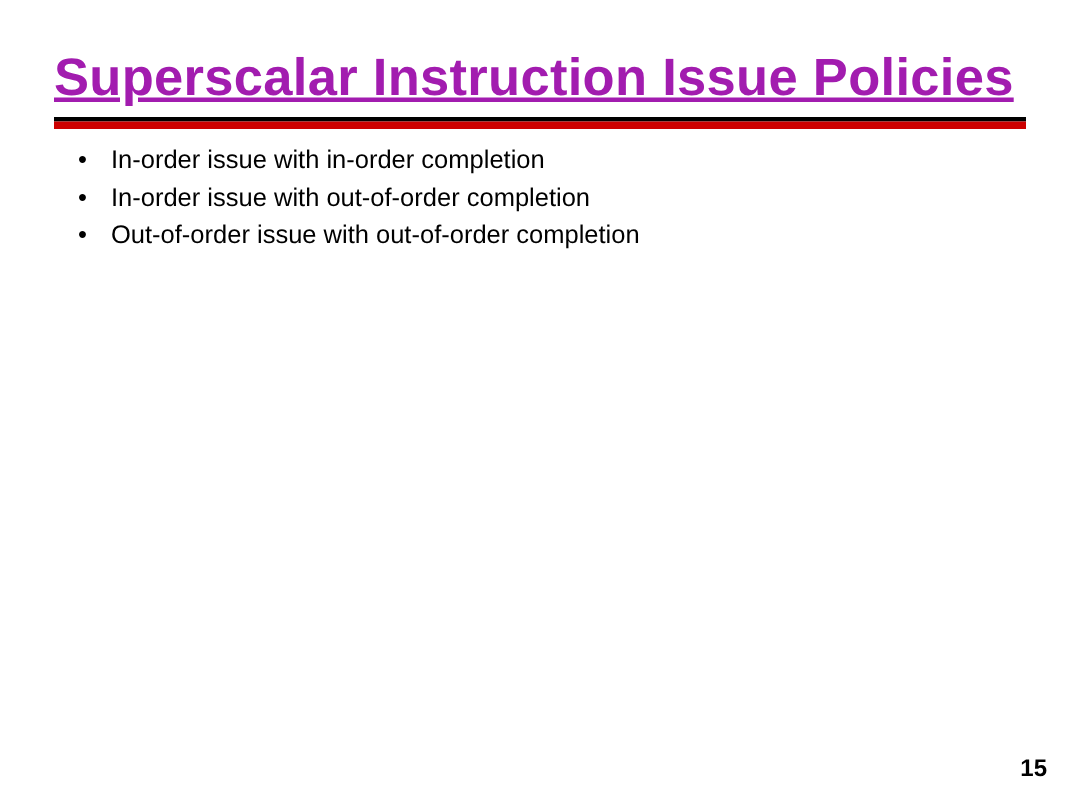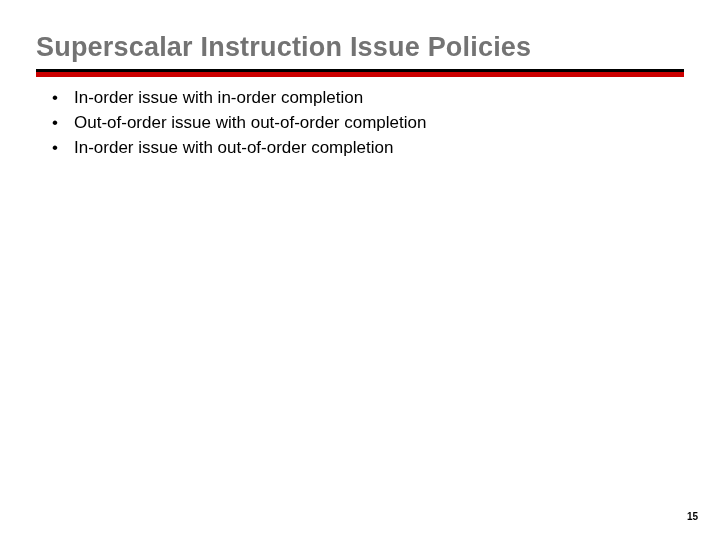--- a/index.html
+++ b/index.html
@@ -17,24 +17,25 @@
     }
     .slide {
       width: 100%;
       height: 100%;
       padding: 32px 36px 20px 36px;
       position: relative;
     }
     .title {
       font-family: Arial, Helvetica, sans-serif;
       font-weight: 900;
-      font-size: 27px;
-      color: #737373;
+      font-size: 35px;
+      color: #a21caf;
       letter-spacing: 0.2px;
       padding-bottom: 6px;
+      text-decoration: underline;
     }
     .rule-black {
       border: none;
       border-top: 3px solid #000000;
       margin: 0;
     }
     .rule-red {
       border: none;
       border-top: 5px solid #cc0000;
       margin: 0 0 10px 0;
@@ -59,31 +60,31 @@
       left: 0;
       top: 0;
       font-size: 17px;
       color: #000000;
     }
     .page-number {
       position: absolute;
       bottom: 18px;
       right: 22px;
       font-family: Arial, Helvetica, sans-serif;
-      font-size: 10px;
+      font-size: 16px;
       font-weight: bold;
       color: #000000;
     }
   </style>
 </head>
 <body>
 
 <div class="slide">
   <h1 class="title">Superscalar Instruction Issue Policies</h1>
   <hr class="rule-black">
   <hr class="rule-red">
   <ul class="bullets">
     <li>In-order issue with in-order completion</li>
+    <li>In-order issue with out-of-order completion</li>
     <li>Out-of-order issue with out-of-order completion</li>
-    <li>In-order issue with out-of-order completion</li>
   </ul>
   <div class="page-number">15</div>
 </div>
 
 </body></html>

